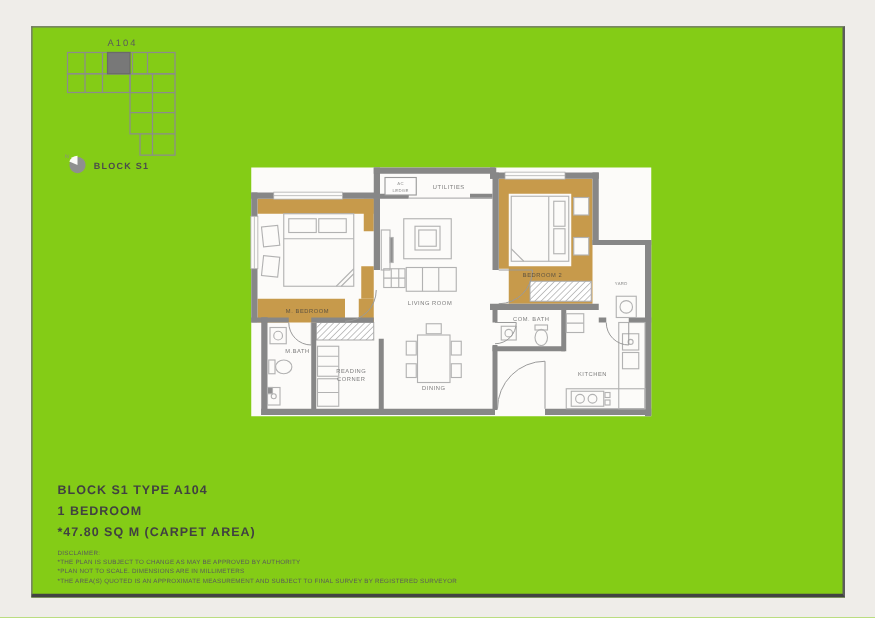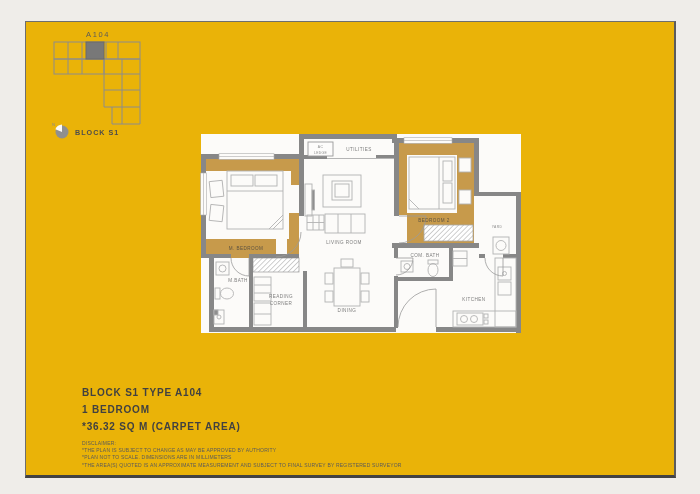--- a/index.html
+++ b/index.html
@@ -3,35 +3,35 @@
 <meta charset="utf-8">
 <style>
   html,body{margin:0;padding:0;}
   body{
     width:700px;height:494px;position:relative;overflow:hidden;
     background:#efede9;
     font-family:"Liberation Sans", sans-serif;
   }
   .sheet{
     position:absolute;left:25px;top:21px;width:648px;height:453px;
-    background:#eab308;
+    background:#84cc16;
     border:1.5px solid #6e6e6e;
     border-bottom:3px solid #424242;
     border-right:2px solid #5c5c5c;
   }
   .keyplan{position:absolute;left:10px;top:4px;}
   .plan{position:absolute;left:165px;top:89px;}
   svg text{font-family:"Liberation Sans", sans-serif;}
   .rlabel{font-size:4.6px;letter-spacing:.45px;fill:#7d7d7d;text-anchor:middle;}
   .rlabel-dark{font-size:4.6px;letter-spacing:.45px;fill:#5e5340;text-anchor:middle;}
   .tiny{font-size:3.4px;letter-spacing:.3px;fill:#8a8a8a;text-anchor:middle;}
   .kp-unit{font-size:7.5px;letter-spacing:1.6px;fill:#5a5a5a;text-anchor:middle;}
   .kp-block{font-size:7.2px;font-weight:bold;letter-spacing:1px;fill:#4c4c4c;}
   .kp-n{font-size:4.2px;fill:#8a8a8a;}
-  .details{position:absolute;left:20px;top:362px;width:430px;color:#414141;margin-left:36px;}
+  .details{position:absolute;left:20px;top:362px;width:430px;color:#414141;}
   .details .t{font-size:10px;font-weight:700;letter-spacing:.8px;line-height:17px;white-space:nowrap;}
   .details .disc{margin-top:5px;color:#5a5a5a;}
   .details .disc div{font-size:5px;line-height:7.2px;letter-spacing:.2px;white-space:nowrap;}
 </style>
 </head>
 <body>
 
 <div class="sheet">
 
   <div class="keyplan">
@@ -276,21 +276,21 @@
       <text class="tiny" x="306" y="117">YARD</text>
       <text class="rlabel" x="234" y="146">COM. BATH</text>
       <text class="rlabel" x="283" y="190">KITCHEN</text>
     </g>
   </svg>
   </div>
 
   <div class="details">
     <div class="t">BLOCK S1 TYPE A104</div>
     <div class="t">1 BEDROOM</div>
-    <div class="t">*36.32 SQ M (CARPET AREA)</div>
+    <div class="t">*47.80 SQ M (CARPET AREA)</div>
     <div class="disc">
       <div>DISCLAIMER:</div>
       <div>*THE PLAN IS SUBJECT TO CHANGE AS MAY BE APPROVED BY AUTHORITY</div>
       <div>*PLAN NOT TO SCALE. DIMENSIONS ARE IN MILLIMETERS</div>
       <div>*THE AREA(S) QUOTED IS AN APPROXIMATE MEASUREMENT AND SUBJECT TO FINAL SURVEY BY REGISTERED SURVEYOR</div>
     </div>
   </div>
 
 </div>
 

